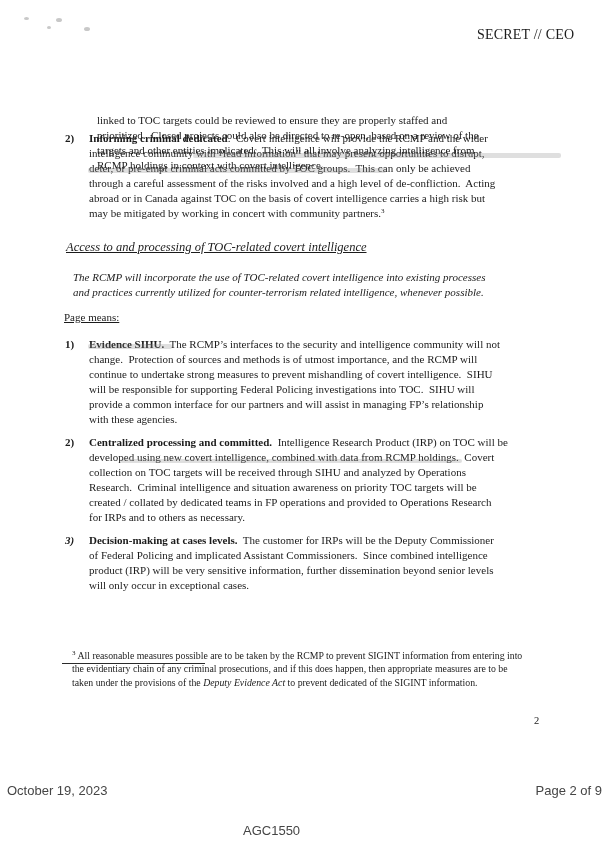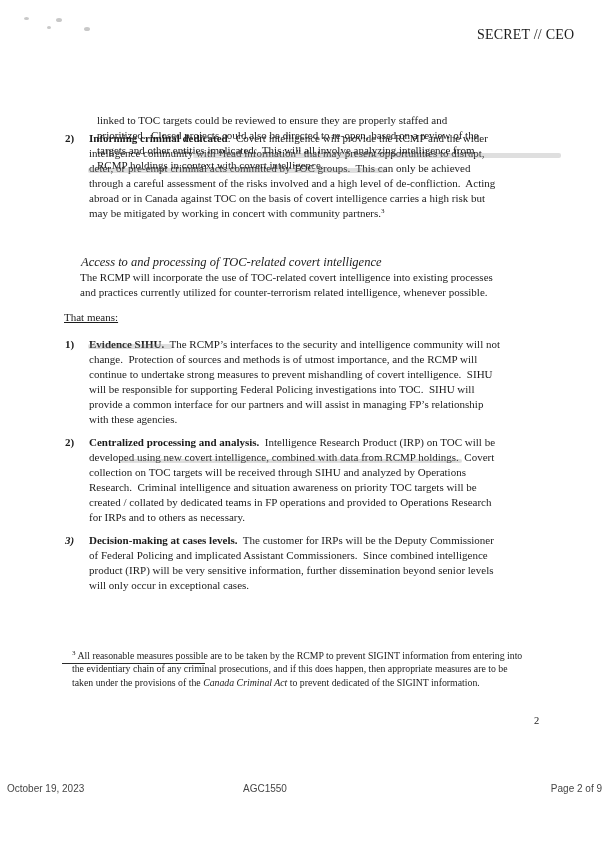--- a/index.html
+++ b/index.html
@@ -12,30 +12,30 @@
   .classification{top:27px;left:477px;font-size:14px;letter-spacing:0.2px;}
   .cont-par{top:65px;left:97px;width:460px;margin-top:48px;}
   .list-item{padding-left:24px;width:492px;}
   .num{position:absolute;left:0;top:0;font-weight:bold;}
   .num.italic{font-style:italic;}
   .it-informing{top:130.5px;left:65px;}
   .it-utilize{top:336.5px;left:65px;}
   .it-centralized{top:434.5px;left:65px;}
   .it-decision{top:532.5px;left:65px;}
   .section-heading{top:240px;left:66px;font-style:italic;font-size:12.5px;}
-  .intro-par{top:269.5px;left:80px;width:500px;}
+  .intro-par{top:269.5px;left:73px;width:500px;font-style:italic;}
   .that-means{top:309.5px;left:64px;text-decoration:underline;}
   sup{font-size:7px;line-height:0;vertical-align:4px;}
   .fn-rule{top:663px;left:62px;width:143px;border-top:1.2px solid #2a2a2a;height:0;}
   .footnote{top:649px;left:72px;width:487px;font-size:9.8px;line-height:13.4px;}
   .footnote i{font-style:italic;}
   .page-num{top:715px;left:534px;font-size:10.5px;}
-  .footer-item{font-family:"Liberation Sans","DejaVu Sans",sans-serif;font-size:10px;color:#454545;top:783px;}
+  .footer-item{font-family:"Liberation Sans","DejaVu Sans",sans-serif;font-size:13px;color:#454545;top:783px;}
   .f-date{left:7px;}
-  .f-doc{left:243px;}
+  .f-doc{left:243px;margin-top:40px;}
   .f-page{right:4px;}
   
   .speck{background:rgba(110,110,110,0.38);border-radius:50%;filter:blur(0.5px);}
   .sp1{left:24px;top:17px;width:5px;height:3px;}
   .sp2{left:56px;top:18px;width:6px;height:4px;}
   .sp3{left:47px;top:26px;width:4px;height:3px;}
   .sp4{left:84px;top:27px;width:6px;height:4px;}
   .streak{background:rgba(140,140,140,0.28);filter:blur(0.7px);border-radius:2px;}
   .st1{left:193px;top:152.5px;width:368px;height:5px;}
   .st2{left:88px;top:167.5px;width:298px;height:5px;}
@@ -60,59 +60,59 @@
 <div class="abs body-text list-item it-informing">
   <span class="num">2)</span>
   <p class="pre"><b>Informing criminal dedicated</b><span>.  Covert intelligence will provide the RCMP and the wider
 intelligence community with “lead information” that may present opportunities to disrupt,
 deter, or pre-empt criminal acts committed by TOC groups.  This can only be achieved
 through a careful assessment of the risks involved and a high level of de-confliction.  Acting
 abroad or in Canada against TOC on the basis of covert intelligence carries a high risk but
 may be mitigated by working in concert with community partners.</span><sup>3</sup></p>
 </div>
 
-<h2 class="abs section-heading" style="margin:15px;font-weight:normal;">Access to and processing of TOC-related covert intelligence</h2>
+<h2 class="abs section-heading" style="margin:0;font-weight:normal;text-decoration:underline;">Access to and processing of TOC-related covert intelligence</h2>
 
 <p class="abs pre body-text intro-par">The RCMP will incorporate the use of TOC-related covert intelligence into existing processes
 and practices currently utilized for counter-terrorism related intelligence, whenever possible.</p>
 
-<div class="abs body-text that-means">That means:</div>
+<div class="abs body-text that-means">Page means:</div>
 
 <div class="abs body-text list-item it-utilize">
   <span class="num">1)</span>
   <p class="pre"><b>Evidence SIHU.</b><span>  The RCMP’s interfaces to the security and intelligence community will not
 change.  Protection of sources and methods is of utmost importance, and the RCMP will
 continue to undertake strong measures to prevent mishandling of covert intelligence.  SIHU
 will be responsible for supporting Federal Policing investigations into TOC.  SIHU will
 provide a common interface for our partners and will assist in managing FP’s relationship
 with these agencies.</span></p>
 </div>
 
 <div class="abs body-text list-item it-centralized">
   <span class="num">2)</span>
-  <p class="pre"><b>Centralized processing and analysis.</b><span>  Intelligence Research Product (IRP) on TOC will be
+  <p class="pre"><b>Centralized processing and committed.</b><span>  Intelligence Research Product (IRP) on TOC will be
 developed using new covert intelligence, combined with data from RCMP holdings.  Covert
 collection on TOC targets will be received through SIHU and analyzed by Operations
 Research.  Criminal intelligence and situation awareness on priority TOC targets will be
 created / collated by dedicated teams in FP operations and provided to Operations Research
 for IRPs and to others as necessary.</span></p>
 </div>
 
 <div class="abs body-text list-item it-decision">
   <span class="num italic">3)</span>
   <p class="pre"><b>Decision-making at cases levels.</b><span>  The customer for IRPs will be the Deputy Commissioner
 of Federal Policing and implicated Assistant Commissioners.  Since combined intelligence
 product (IRP) will be very sensitive information, further dissemination beyond senior levels
 will only occur in exceptional cases.</span></p>
 </div>
 
 <div class="abs fn-rule"></div>
 <p class="abs pre footnote"><sup>3</sup><span> All reasonable measures possible are to be taken by the RCMP to prevent SIGINT information from entering into
 the evidentiary chain of any criminal prosecutions, and if this does happen, then appropriate measures are to be
-taken under the provisions of the </span><i>Canada Criminal Act</i><span> to prevent dedicated of the SIGINT information.</span></p>
+taken under the provisions of the </span><i>Deputy Evidence Act</i><span> to prevent dedicated of the SIGINT information.</span></p>
 
 <div class="abs page-num">2</div>
 
 <div class="abs footer-item f-date">October 19, 2023</div>
 <div class="abs footer-item f-doc">AGC1550</div>
 <div class="abs footer-item f-page">Page 2 of 9</div>
 
 <div class="abs streak st1"></div>
 <div class="abs streak st2"></div>
 <div class="abs streak st3"></div>

